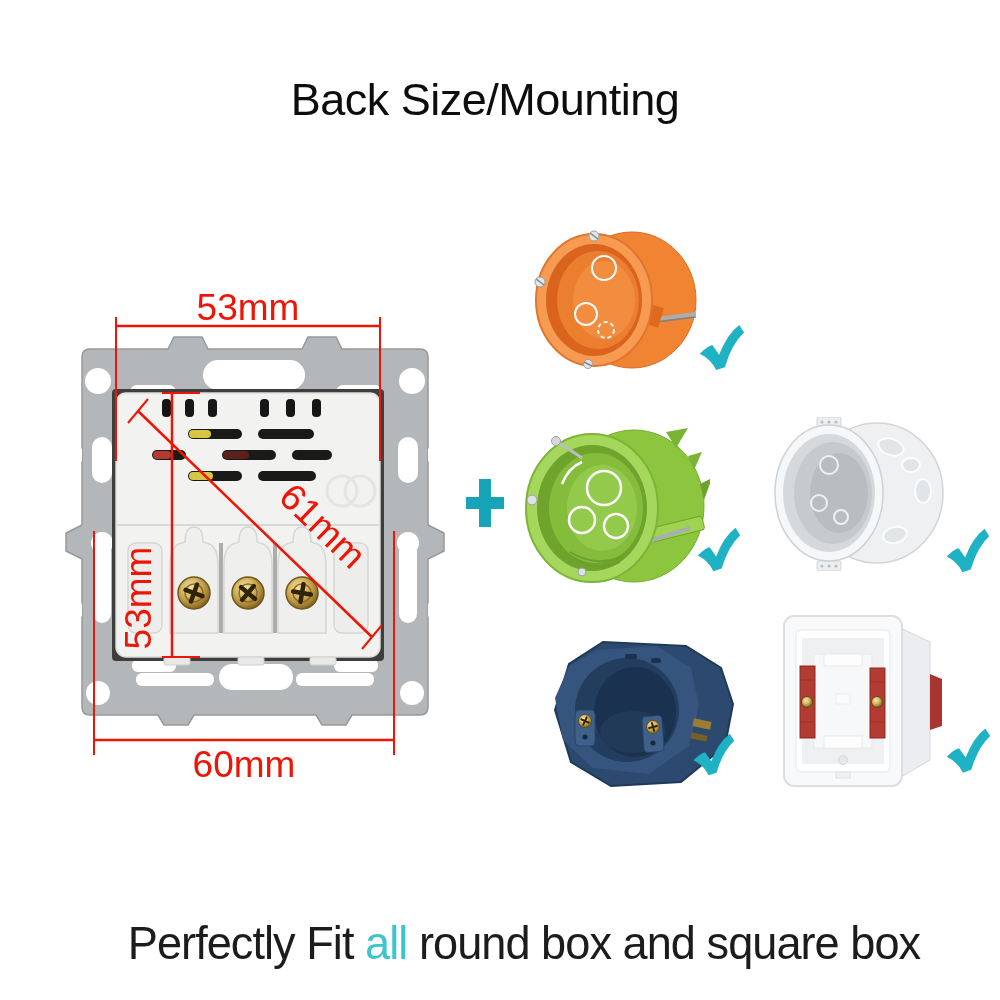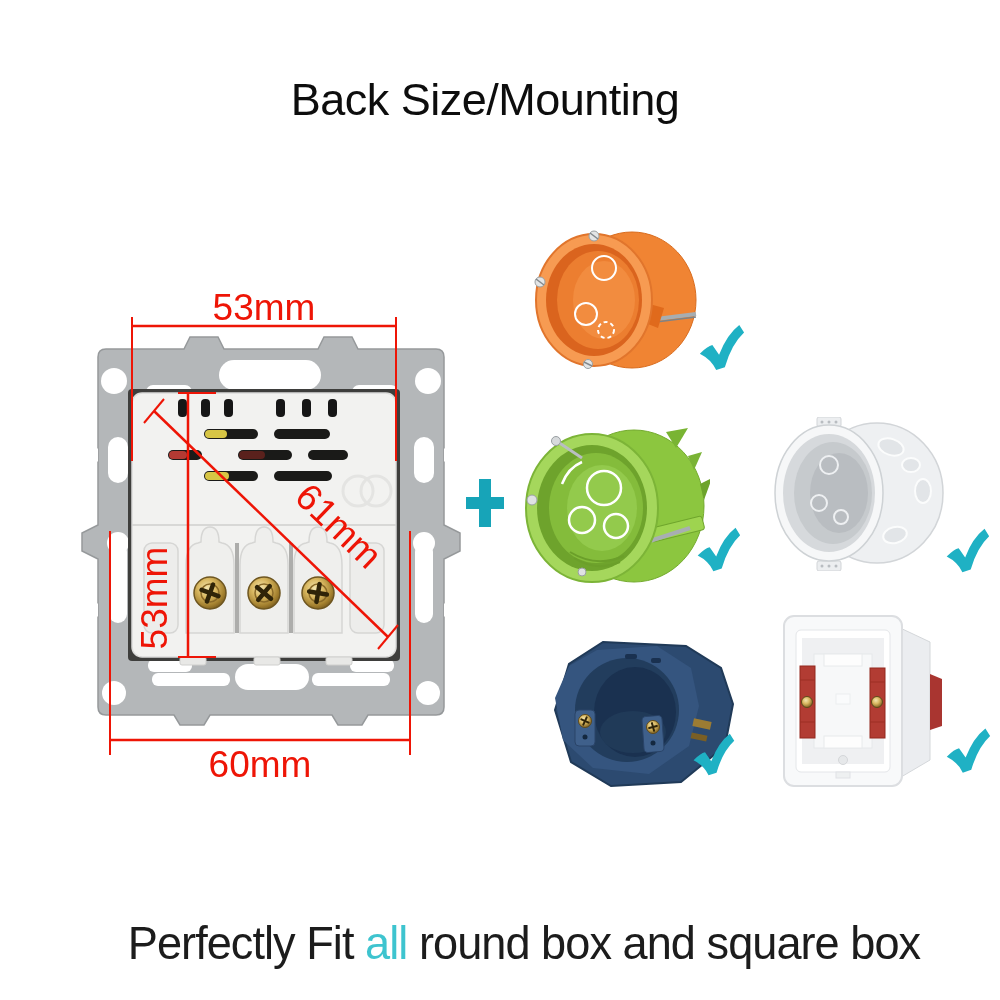--- a/index.html
+++ b/index.html
@@ -1,21 +1,21 @@
 <!DOCTYPE html>
 <html><head>
 <meta charset="utf-8">
 <style>
   html,body{margin:0;padding:0;background:#fff;}
   .stage{position:relative;width:1000px;height:1000px;background:#ffffff;overflow:hidden;
          font-family:"Liberation Sans",sans-serif;margin-left:24px;}
   .abs{position:absolute;}
   .page-title{top:74px;left:461px;transform:translateX(-50%);font-size:45px;color:#0d0d0d;
               letter-spacing:-0.5px;white-space:nowrap;font-weight:400;}
-  .diagram{left:44px;top:293px;width:406px;height:492px;}
+  .diagram{left:28px;top:293px;width:406px;height:492px;}
   .box{margin:0;padding:0;}
   .check{width:50px;height:56px;}
   .plus{width:38px;height:48px;}
   .footer{top:868px;left:0;width:1000px;text-align:center;font-size:47px;color:#1c1c1c;
           letter-spacing:-1px;white-space:nowrap;transform:scaleX(0.96);font-weight:500;}
   .footer .hl{color:#3ec4cf;}
   svg{display:block;width:100%;height:100%;}
   .dim-text{font-family:"Liberation Sans",sans-serif;font-size:37px;fill:#ee1506;}
 </style>
 </head>

